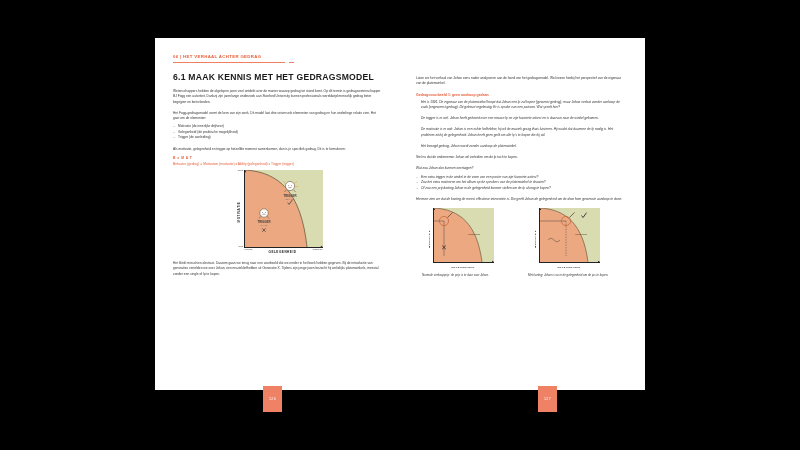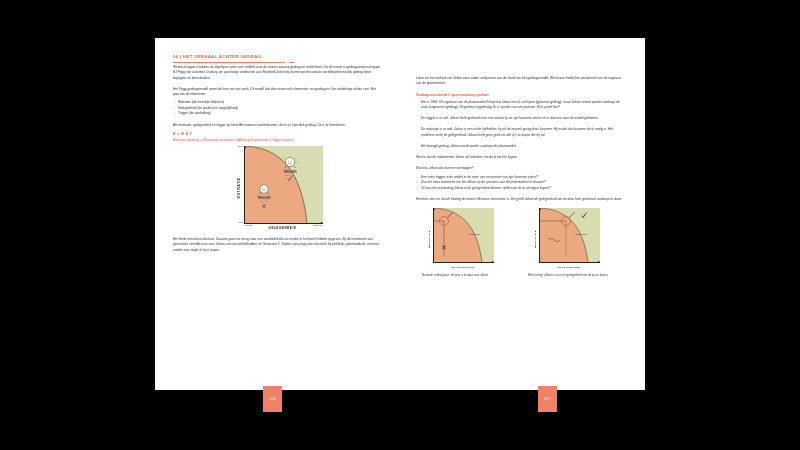--- a/index.html
+++ b/index.html
@@ -230,20 +230,21 @@
 
 <div class="screen">
 
   <div class="spread">
 
     <div class="page page-left">
 
       <div class="runhead">06 | HET VERHAAL ACHTER GEDRAG</div>
       <div class="runrule"></div>
 
+      <div class="chapter-title">6.1 MAAK KENNIS MET HET GEDRAGSMODEL</div>
 
       <p class="para">Wetenschappers hebben de afgelopen jaren veel ontdekt over de manier waarop gedrag tot stand komt. Op dit terrein is gedragswetenschapper BJ Fogg een autoriteit. Dankzij zijn jarenlange onderzoek aan Stanford University kunnen professionals wereldwijd menselijk gedrag beter begrijpen en beïnvloeden.</p>
 
       <p class="para small-gap">Het Fogg-gedragsmodel vormt de kern van zijn werk. Dit model laat drie universele elementen van gedrag en hun onderlinge relatie zien. Het gaat om de elementen:</p>
 
       <ul class="bullets">
         <li>Motivatie (de innerlijke drijfveer)</li>
         <li>Gelegenheid (de praktische mogelijkheid)</li>
         <li>Trigger (de aanleiding)</li>
       </ul>

